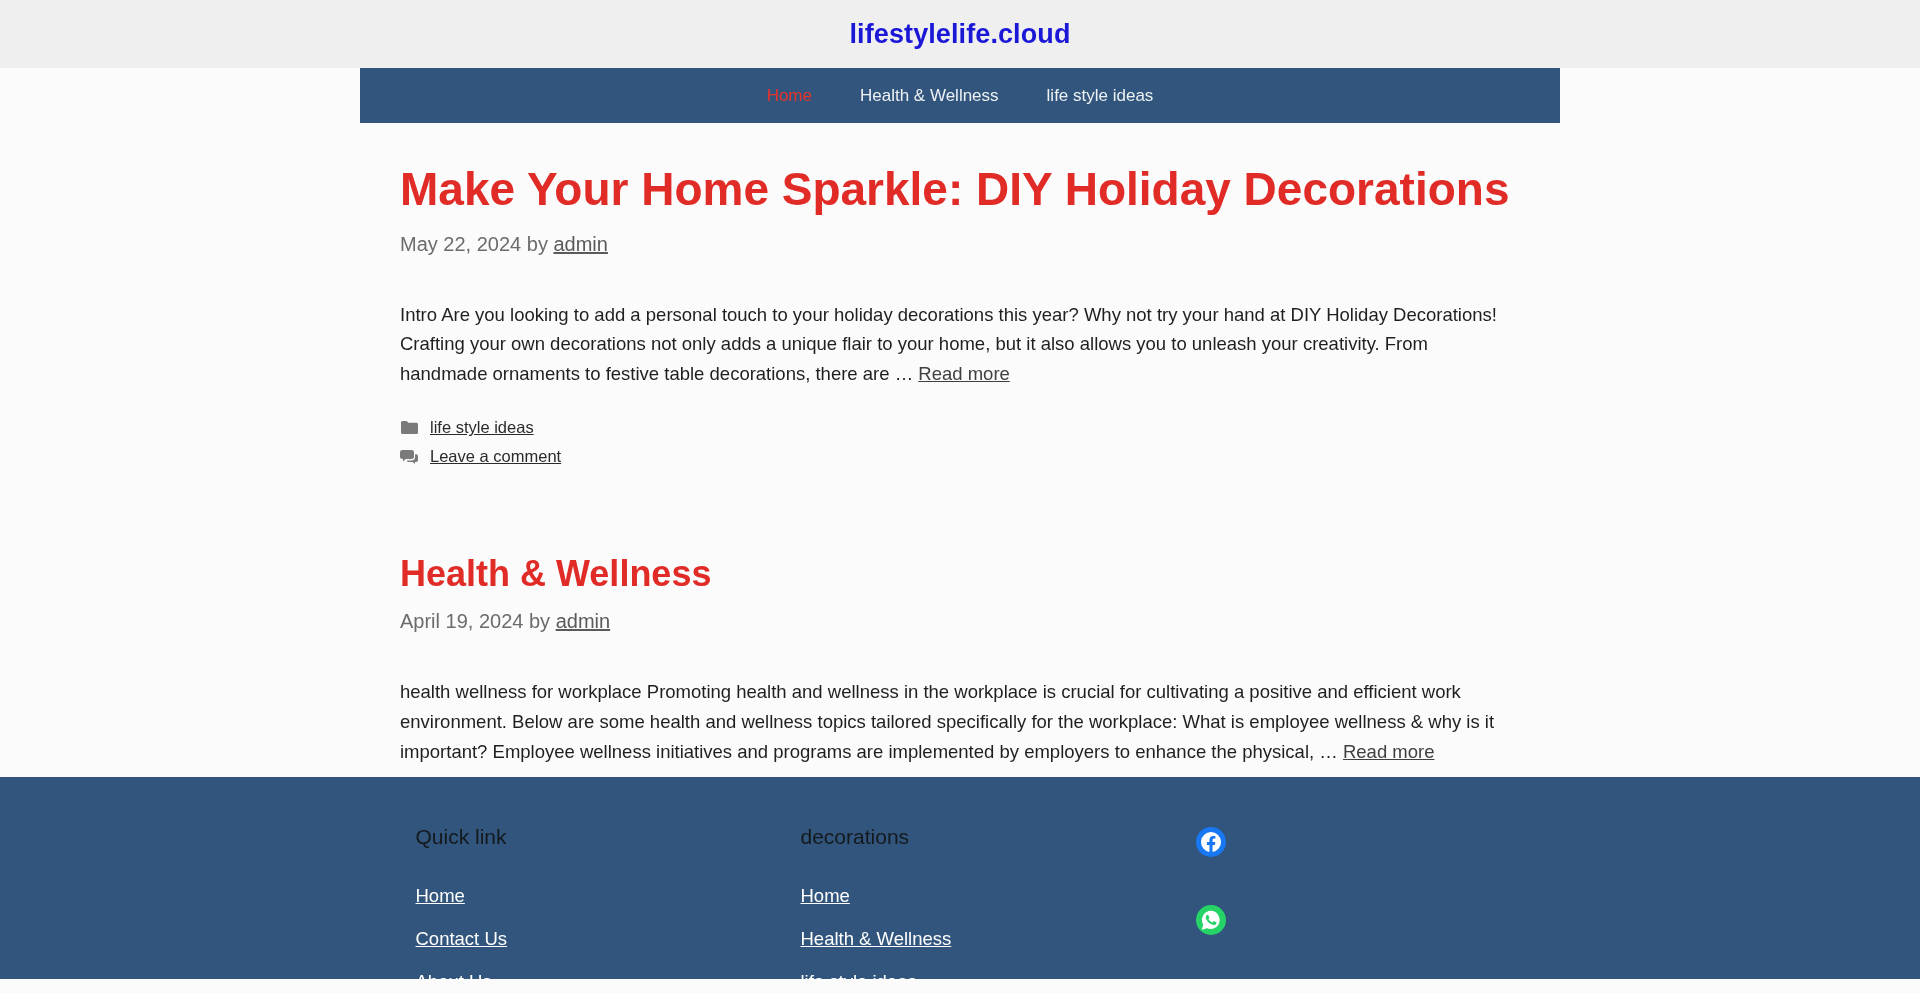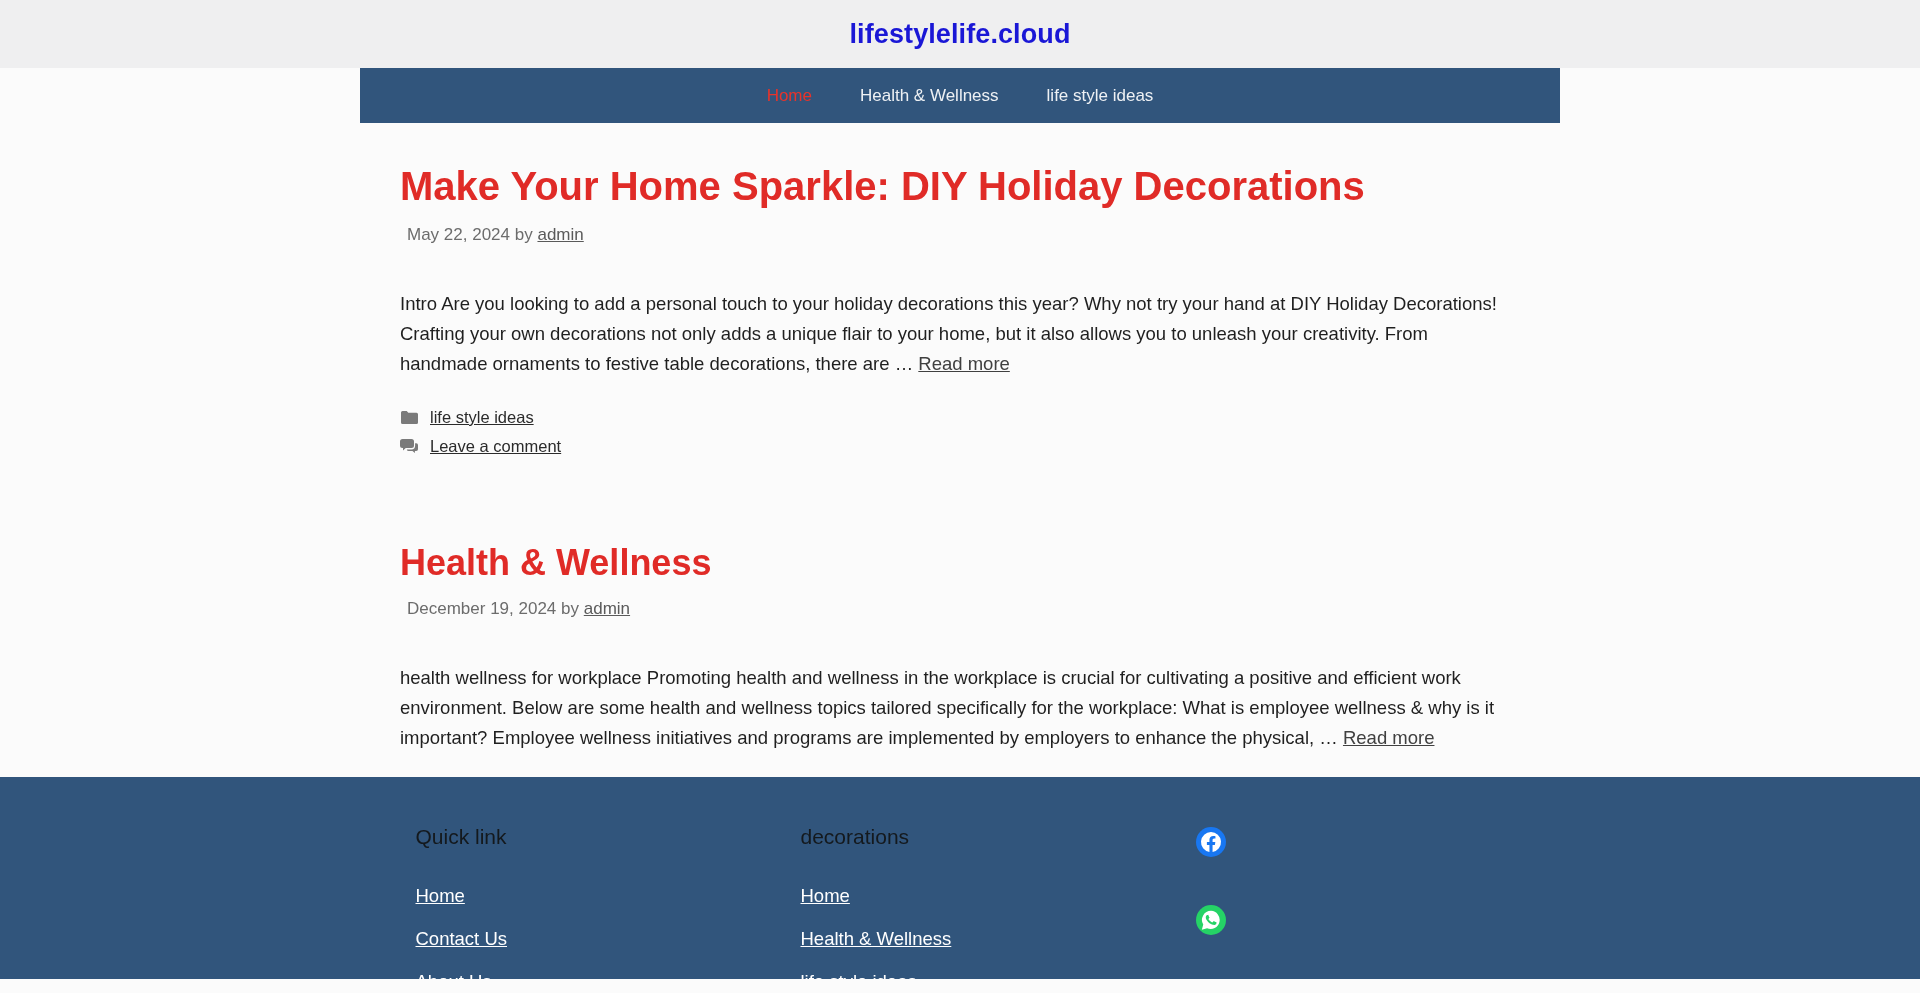--- a/index.html
+++ b/index.html
@@ -51,32 +51,31 @@
 
   
   .content {
     width: 1200px;
     margin: 0 auto;
     padding: 0 40px;
   }
   .post { padding-top: 38px; }
   .post-title {
     color: #e02b27;
-    font-size: 40px;
+    font-size: 46px;
     font-weight: bold;
     line-height: 1.25;
     margin: 0 0 14px 0;
     cursor: pointer;
   }
   .post-title.small { font-size: 36px; }
   .post-byline {
-    font-size: 17px;
+    font-size: 20px;
     color: #6c6c6c;
     margin-bottom: 44px;
-    margin-left: 7px;
   }
   .post-byline a {
     color: #5a5a5a;
     text-decoration: underline;
     cursor: pointer;
   }
   .post-excerpt {
     font-size: 18.5px;
     line-height: 1.62;
     color: #1f1f1f;
@@ -202,21 +201,21 @@
           <a class="meta-link">Leave a comment</a>
         </div>
       </div>
     </article>
 
     <div class="post-gap"></div>
 
     <article class="post">
       <h2 class="post-title small">Health &amp; Wellness</h2>
       <div class="post-byline">
-        <span>December 19, 2024</span>
+        <span>April 19, 2024</span>
         <span>by</span>
         <a>admin</a>
       </div>
       <p class="post-excerpt"><span>health wellness for workplace Promoting health and wellness in the workplace is crucial for cultivating a positive and efficient work environment. Below are some health and wellness topics tailored specifically for the workplace: What is employee wellness &amp; why is it important? Employee wellness initiatives and programs are implemented by employers to enhance the physical, … </span><a class="readmore">Read more</a></p>
       <div class="entry-meta">
         <div class="meta-row">
           <span class="meta-icon">
             <svg width="17" height="13" viewBox="0 0 17 13">
                 <path fill="#7a7a7a" d="M0 1.5A1.5 1.5 0 0 1 1.5 0h4.2l1.6 1.8h8.2A1.5 1.5 0 0 1 17 3.3v8.2a1.5 1.5 0 0 1-1.5 1.5h-14A1.5 1.5 0 0 1 0 11.5z"></path>
               </svg>

